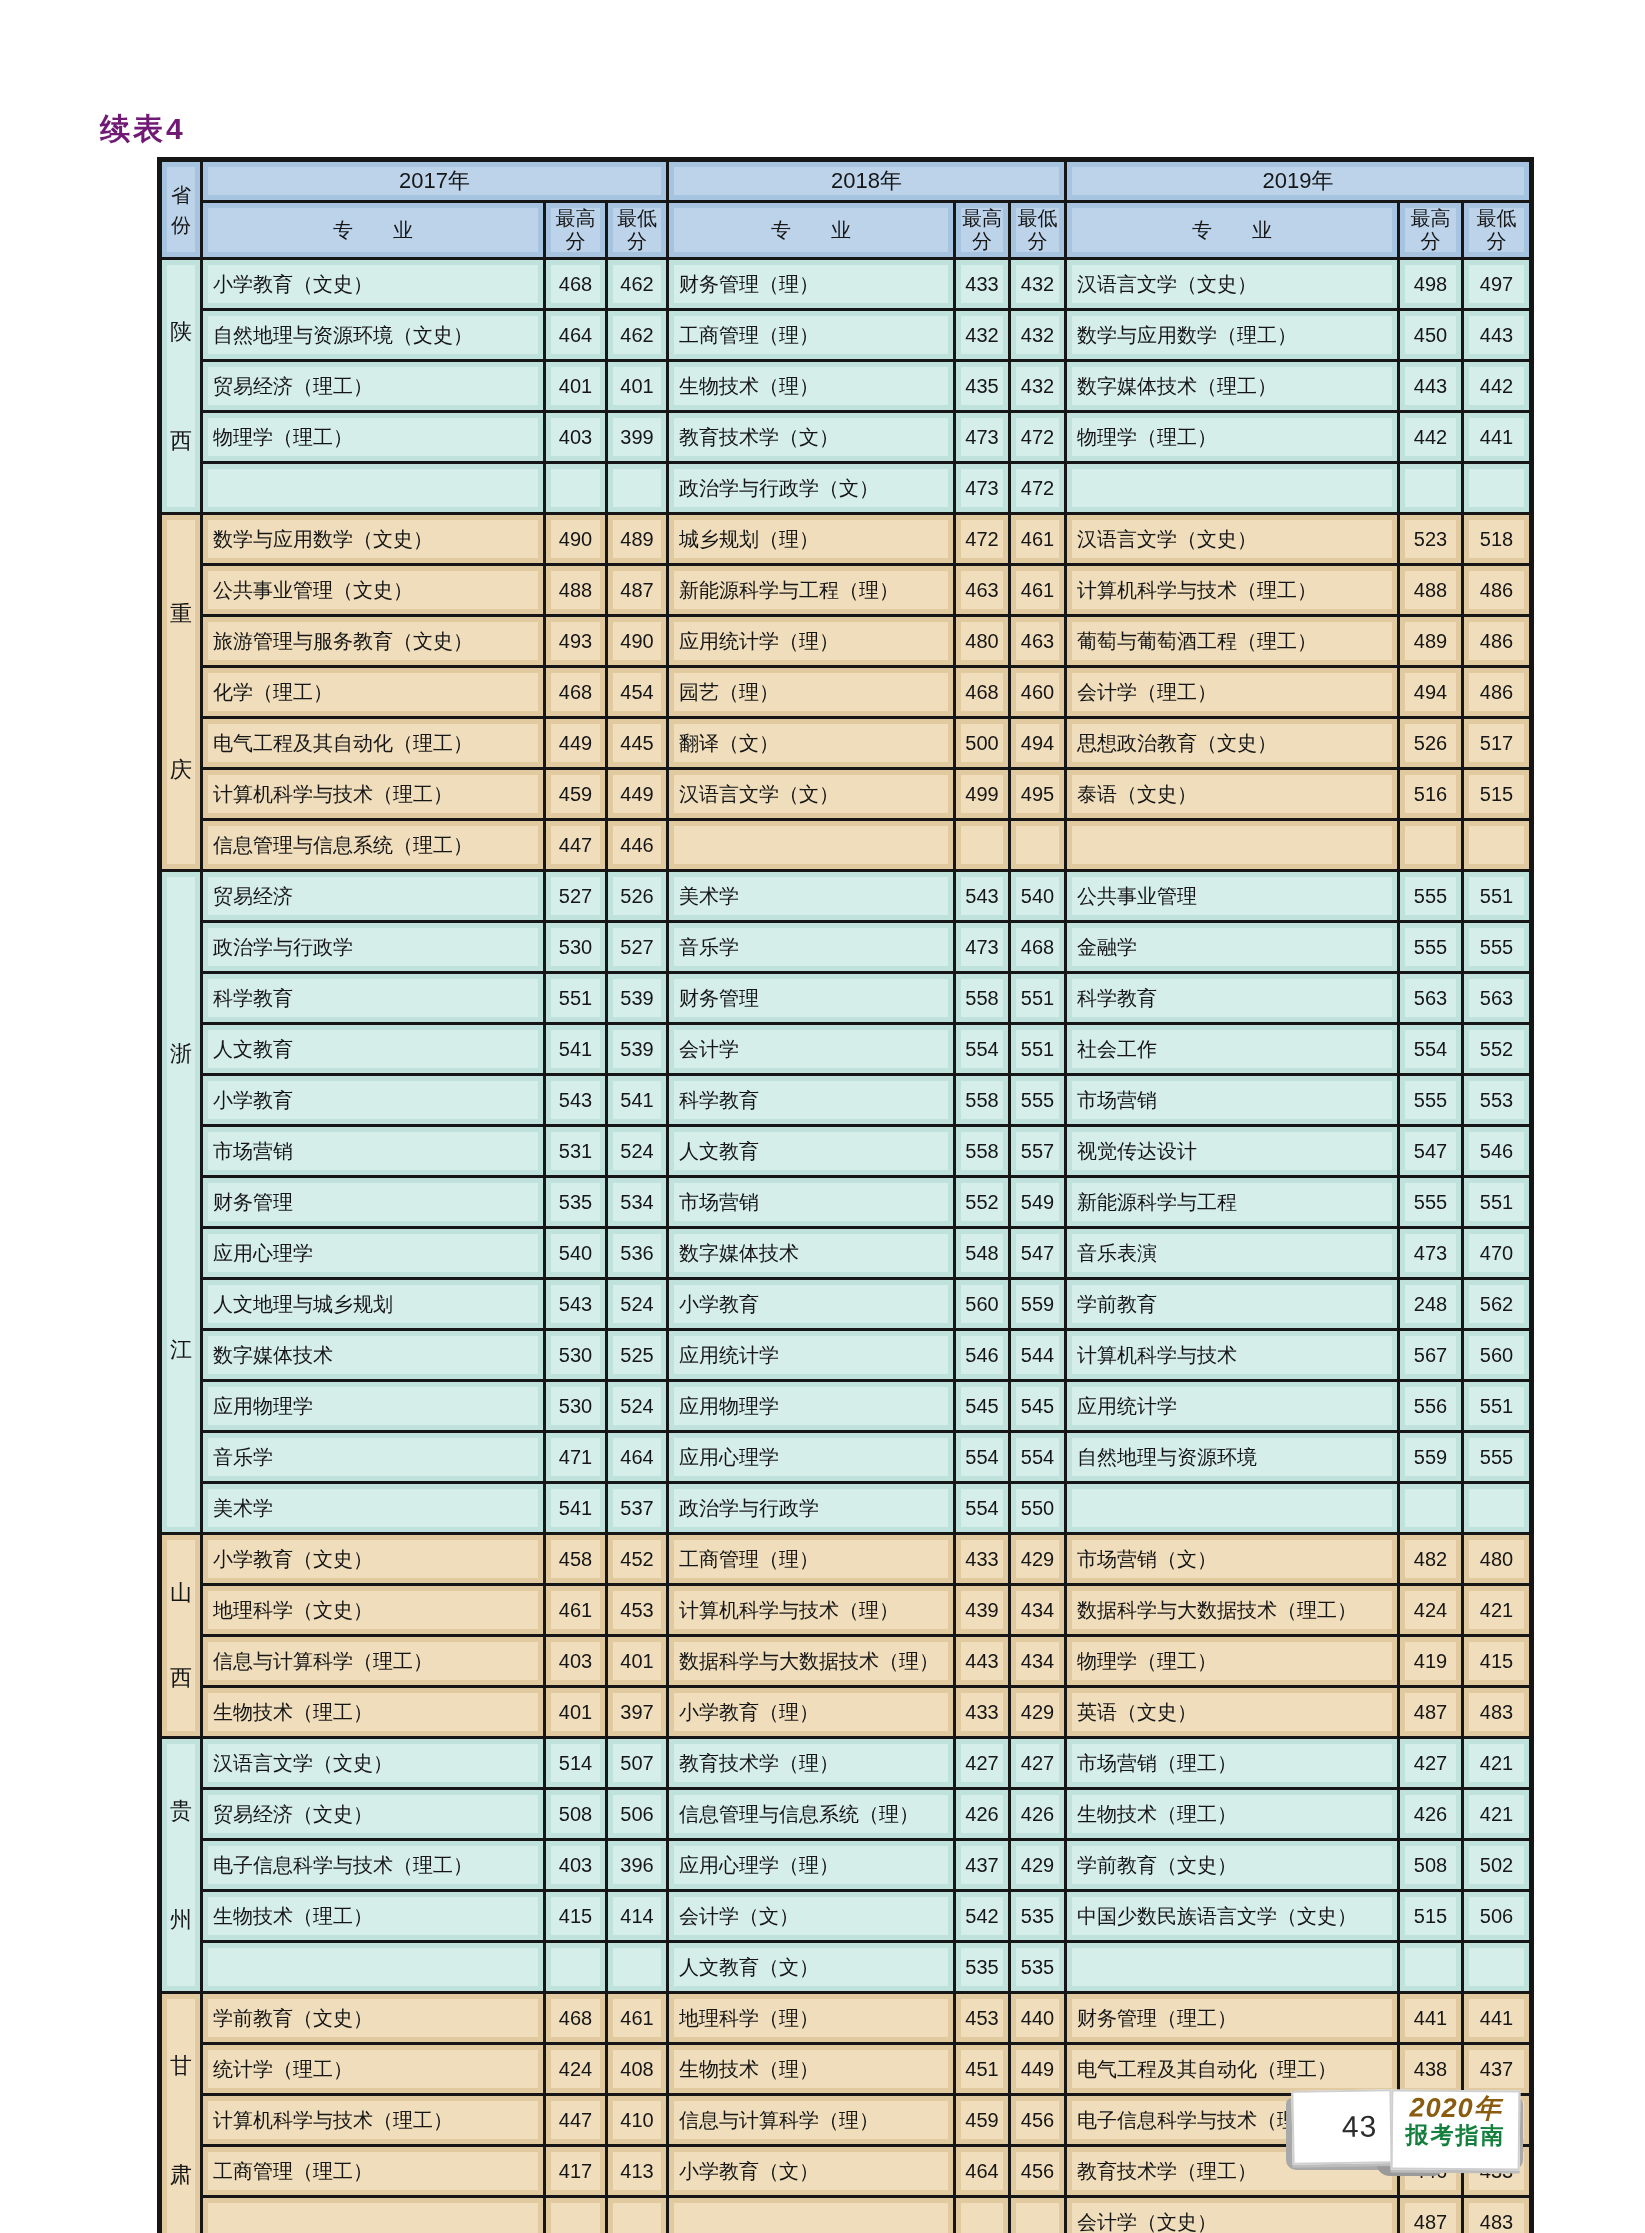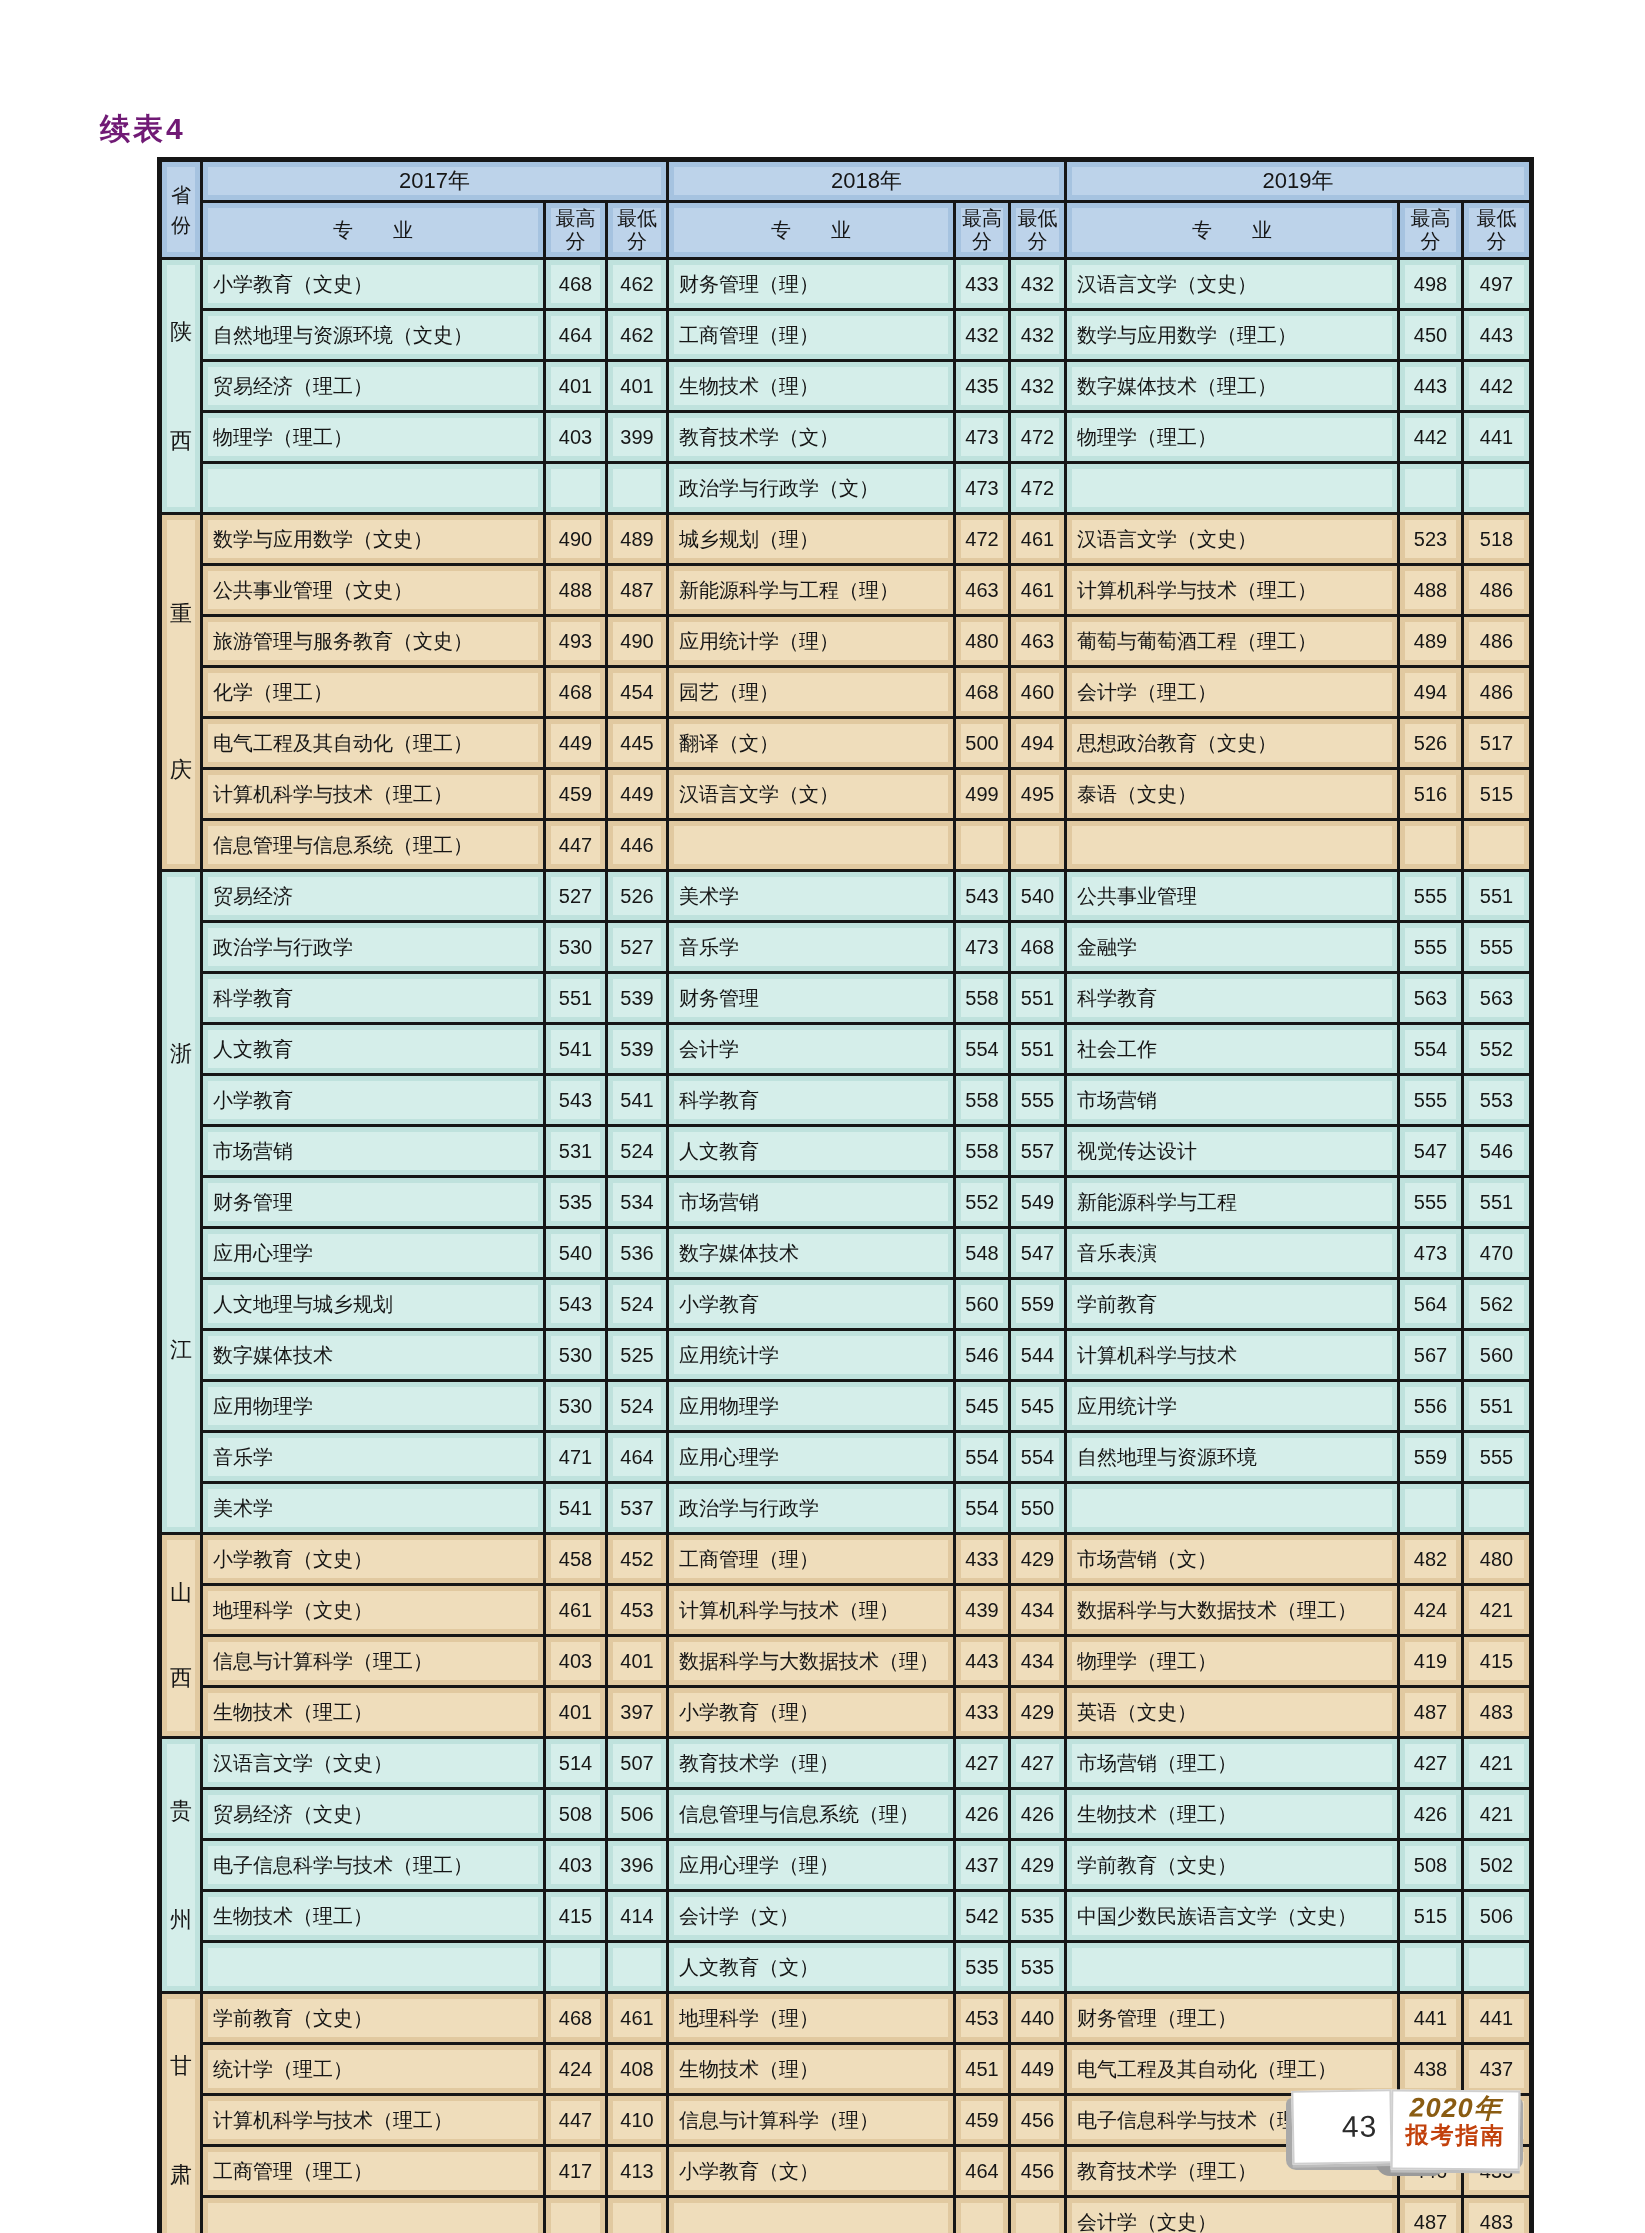--- a/index.html
+++ b/index.html
@@ -39,21 +39,21 @@
   td.prov .pwrap { display:flex; flex-direction:column; justify-content:space-around; align-items:center; }
   
   .book { position:absolute; left:1280px; top:2084px; width:251px; height:100px; }
   .book .spine { position:absolute; left:6px; top:14px; width:237px; height:72px; background:#a9a9a9; border-radius:6px 6px 10px 10px; }
   .book .spine2 { position:absolute; left:96px; top:78px; width:70px; height:14px; background:#9a9a9a; border-radius:0 0 14px 14px; }
   .book .page { position:absolute; top:6px; background:#ffffff; border:2px solid #cfcfcf; box-shadow:0 3px 0 #bdbdbd; }
   .book .pageL { left:12px;  width:96px;  height:70px; transform:rotate(-1deg); display:flex; align-items:center; justify-content:center; }
   .book .pageR { left:111px; width:125px; height:74px; transform:rotate(0.5deg); text-align:center; padding-top:2px; }
   .book .pnum { font-size:30px; color:#2b2b2b; letter-spacing:1px;margin-left:35px; }
   .book .logo1 { font-size:27px; font-weight:bold; color:#8a5c12; letter-spacing:1px; line-height:1.05; font-style:italic; }
-  .book .logo2 { font-size:23px; font-weight:bold; color:#c2410c; letter-spacing:2px; line-height:1.2; }
+  .book .logo2 { font-size:23px; font-weight:bold; color:#15803d; letter-spacing:2px; line-height:1.2; }
 </style>
 </head>
 <body>
 
 <h1 class="title">续表4</h1>
 
 <table class="scores">
   <colgroup>
     <col style="width:42px">
       <col style="width:343px">
@@ -332,21 +332,21 @@
         <td class="cyan score">470</td>
       </tr>
       <tr>
         <td class="cyan major">人文地理与城乡规划</td>
         <td class="cyan score">543</td>
         <td class="cyan score">524</td>
         <td class="cyan major">小学教育</td>
         <td class="cyan score">560</td>
         <td class="cyan score">559</td>
         <td class="cyan major">学前教育</td>
-        <td class="cyan score">564</td>
+        <td class="cyan score">248</td>
         <td class="cyan score">562</td>
       </tr>
       <tr>
         <td class="cyan major">数字媒体技术</td>
         <td class="cyan score">530</td>
         <td class="cyan score">525</td>
         <td class="cyan major">应用统计学</td>
         <td class="cyan score">546</td>
         <td class="cyan score">544</td>
         <td class="cyan major">计算机科学与技术</td>

